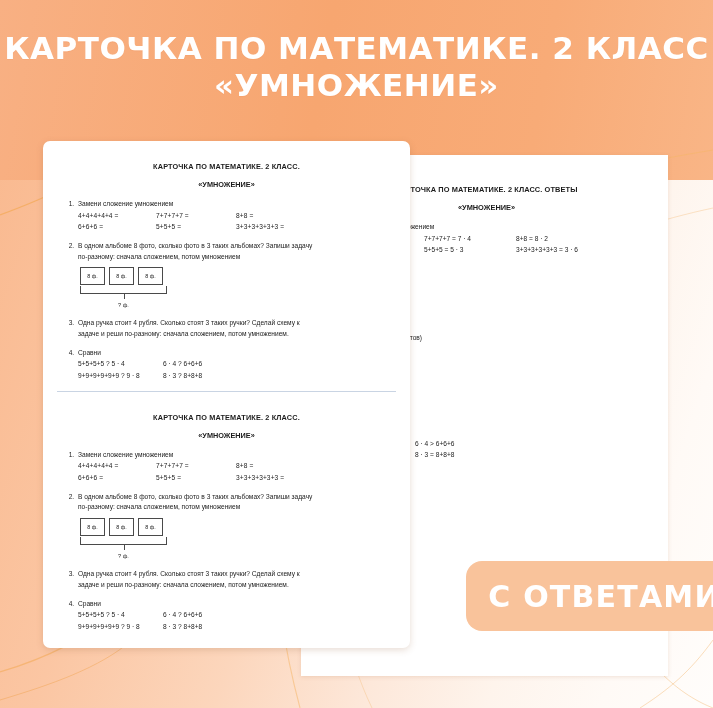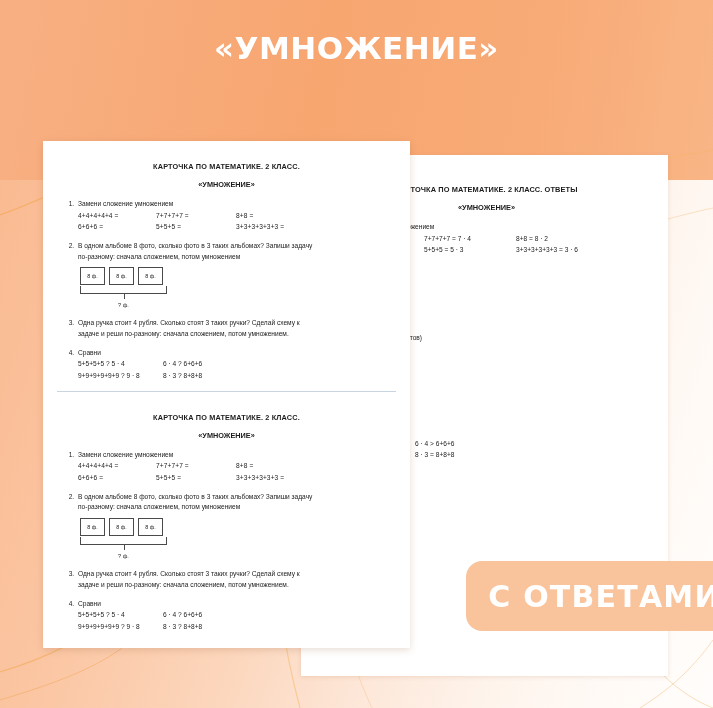--- a/index.html
+++ b/index.html
@@ -77,20 +77,21 @@
 
   
   #worksheet-sheet {
     position: absolute;
     left: 43px; top: 141px;
     width: 367px; height: 507px;
     background: #FFFFFF;
     box-shadow: 0 2px 7px rgba(150,95,60,0.22);
     overflow: hidden;
     z-index: 2;
+    border-radius: 7px;
   }
   .page-half { position: relative; padding: 21px 14px 0 14px; }
   .page-divider {
     height: 1px;
     background: #C9D4E3;
     margin: 9px 0 0 0;
   }
 
   
   .doc-title {
@@ -244,20 +245,21 @@
     <path d="M713 150 C 600 168, 450 205, 360 300 C 280 385, 250 520, 300 708" fill="none" stroke="#F6B667" stroke-width="1.1" opacity="0.55"></path>
     <path d="M713 208 C 610 230, 480 280, 400 380 C 330 470, 320 600, 372 708" fill="none" stroke="#F6BE7C" stroke-width="1" opacity="0.40"></path>
     <path d="M0 215 C 40 200, 80 185, 112 150" fill="none" stroke="#F3A850" stroke-width="1.3" opacity="0.65"></path>
     <path d="M0 672 C 40 660, 82 642, 112 614" fill="none" stroke="#F3A850" stroke-width="1.3" opacity="0.55"></path>
     <path d="M0 700 C 50 685, 100 668, 132 640" fill="none" stroke="#F0A24B" stroke-width="1" opacity="0.45"></path>
     <path d="M713 640 C 690 672, 668 690, 640 708" fill="none" stroke="#F6BE7C" stroke-width="1" opacity="0.5"></path>
     <path d="M660 672 C 680 692, 698 702, 713 708" fill="none" stroke="#F6BE7C" stroke-width="1" opacity="0.5"></path>
   </svg>
 
   <div id="header-title">
+    <span>Карточка по математике. 2 класс</span>
     <span class="line2">«Умножение»</span>
   </div>
 
   <div id="answer-sheet">
     <div class="ans-title">Карточка по математике. 2 класс. Ответы</div>
     <div class="ans-sub">«Умножение»</div>
 
     <ol class="ans-list">
       <li>
         <span class="ans-line">Замени сложение умножением</span>

